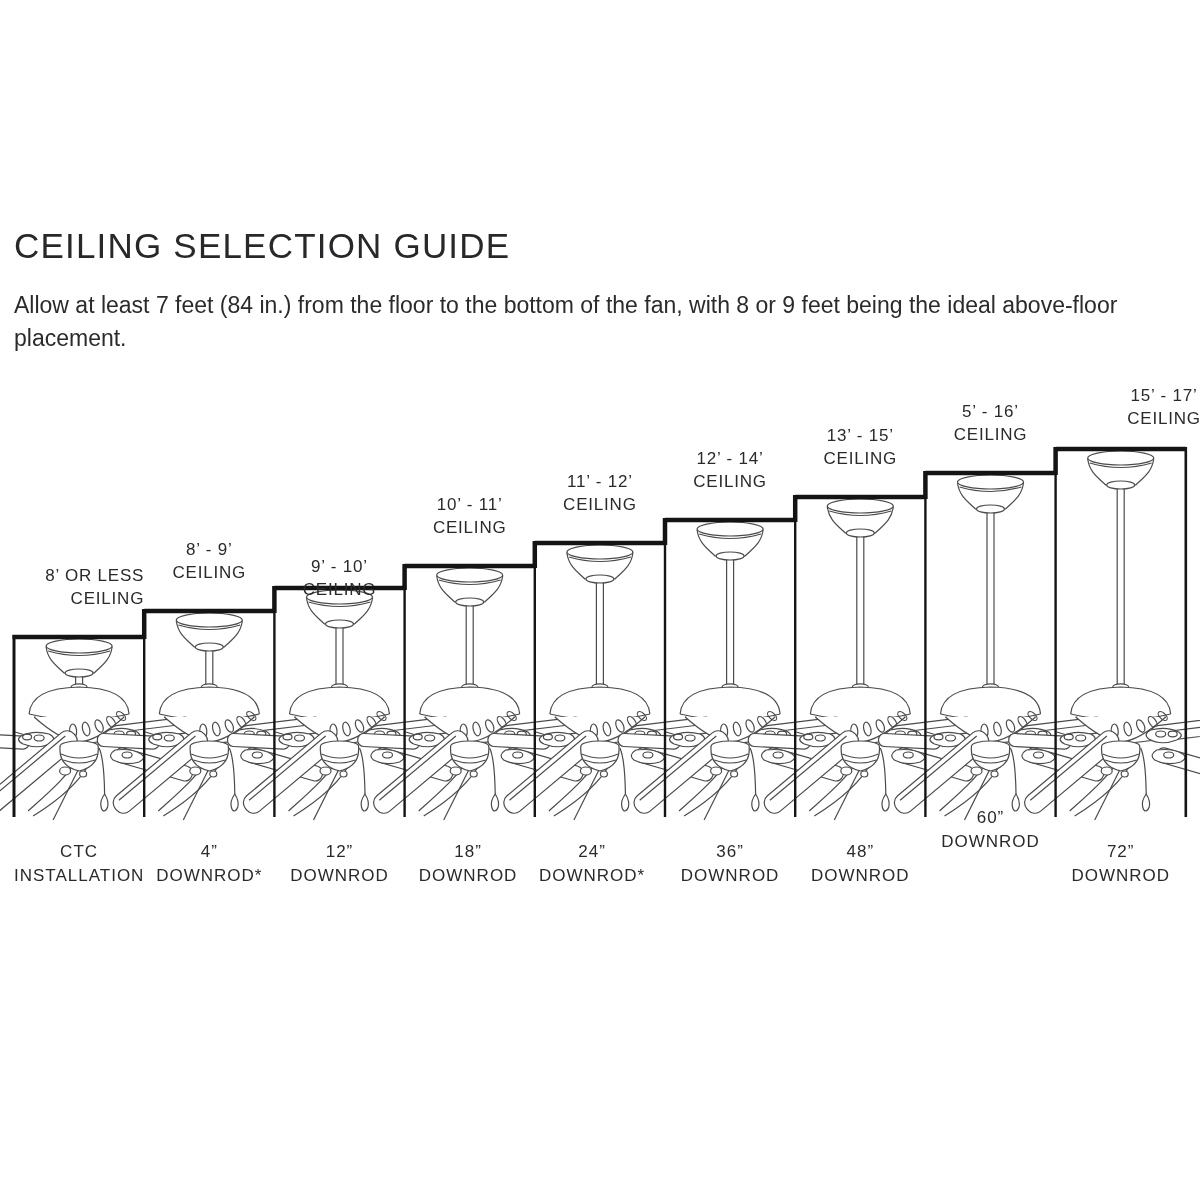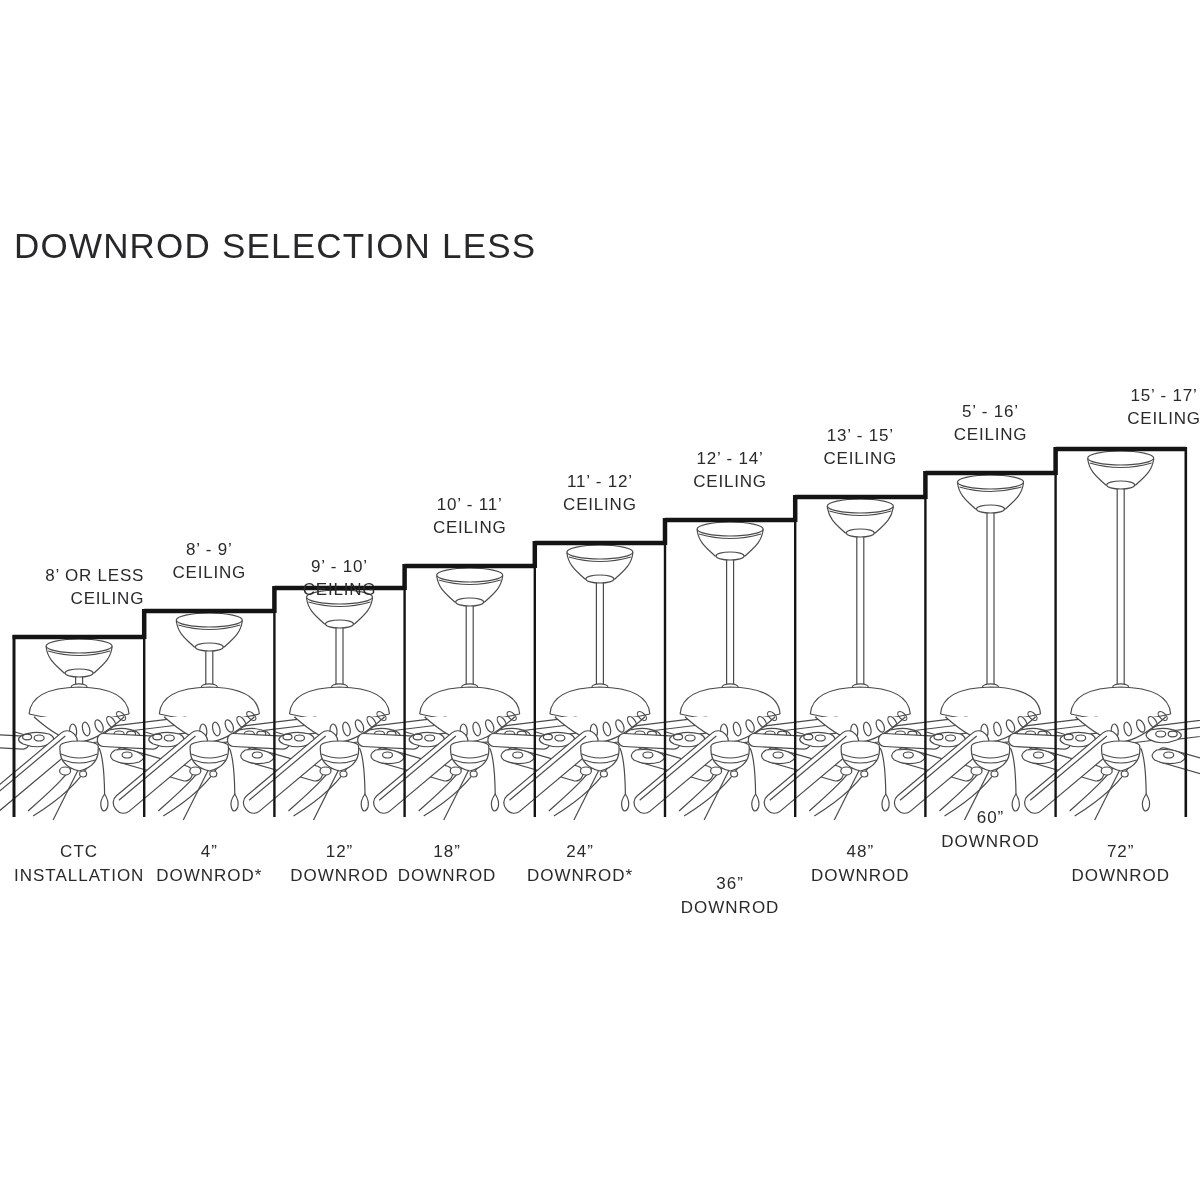--- a/index.html
+++ b/index.html
@@ -32,22 +32,23 @@
   .w{fill:#ffffff;stroke:#4b4b4b;stroke-width:1.2;}
   .n{fill:none;stroke:#4b4b4b;stroke-width:1.2;}
   .bthick{stroke:#141414;stroke-width:4.5;fill:none;}
   .bthin{stroke:#141414;fill:none;}
 </style>
 </head>
 <body>
 
 <div class="page">
 
-  <h1 class="title">DOWNROD SELECTION LESS</h1>
+  <h1 class="title">CEILING SELECTION GUIDE</h1>
 
+  <p class="intro">Allow at least 7 feet (84 in.) from the floor to the bottom of the fan, with 8 or 9 feet being the ideal above-floor placement.</p>
 
   <div id="diagram">
     <svg id="stairs" width="1200" height="1200" viewBox="0 0 1200 1200">
         <rect x="14" y="637" width="130.2" height="180" fill="#ffffff"></rect>
         <rect x="144.2" y="611" width="130.2" height="206" fill="#ffffff"></rect>
         <rect x="274.4" y="588" width="130.2" height="229" fill="#ffffff"></rect>
         <rect x="404.59999999999997" y="566" width="130.2" height="251" fill="#ffffff"></rect>
         <rect x="534.8" y="543" width="130.2" height="274" fill="#ffffff"></rect>
         <rect x="665" y="520" width="130.2" height="297" fill="#ffffff"></rect>
         <rect x="795.1999999999999" y="497" width="130.2" height="320" fill="#ffffff"></rect>
@@ -744,37 +745,37 @@
         <span>CEILING</span>
       </div>
       <div class="rod-label" style="left: 274.4px; width: 130.2px; top: 840px;">
         <span>12”</span>
         <span>DOWNROD</span>
       </div>
       <div class="ceil-label" style="left: 404.6px; width: 130.2px; top: 493px;">
         <span>10’ - 11’</span>
         <span>CEILING</span>
       </div>
-      <div class="rod-label" style="left: 382px; width: 130.2px; top: 840px;">
+      <div class="rod-label" style="left: 403px; width: 130.2px; top: 840px;">
         <span>18”</span>
         <span>DOWNROD</span>
       </div>
       <div class="ceil-label" style="left: 534.8px; width: 130.2px; top: 470px;">
         <span>11’ - 12’</span>
         <span>CEILING</span>
       </div>
-      <div class="rod-label" style="left: 515px; width: 130.2px; top: 840px;">
+      <div class="rod-label" style="left: 527px; width: 130.2px; top: 840px;">
         <span>24”</span>
         <span>DOWNROD*</span>
       </div>
       <div class="ceil-label" style="left: 665px; width: 130.2px; top: 447px;">
         <span>12’ - 14’</span>
         <span>CEILING</span>
       </div>
-      <div class="rod-label" style="left: 665px; width: 130.2px; top: 840px; margin-top: 32px;">
+      <div class="rod-label" style="left: 665px; width: 130.2px; top: 840px;">
         <span>36”</span>
         <span>DOWNROD</span>
       </div>
       <div class="ceil-label" style="left: 795.2px; width: 130.2px; top: 424px;">
         <span>13’ - 15’</span>
         <span>CEILING</span>
       </div>
       <div class="rod-label" style="left: 795.2px; width: 130.2px; top: 840px;">
         <span>48”</span>
         <span>DOWNROD</span>

